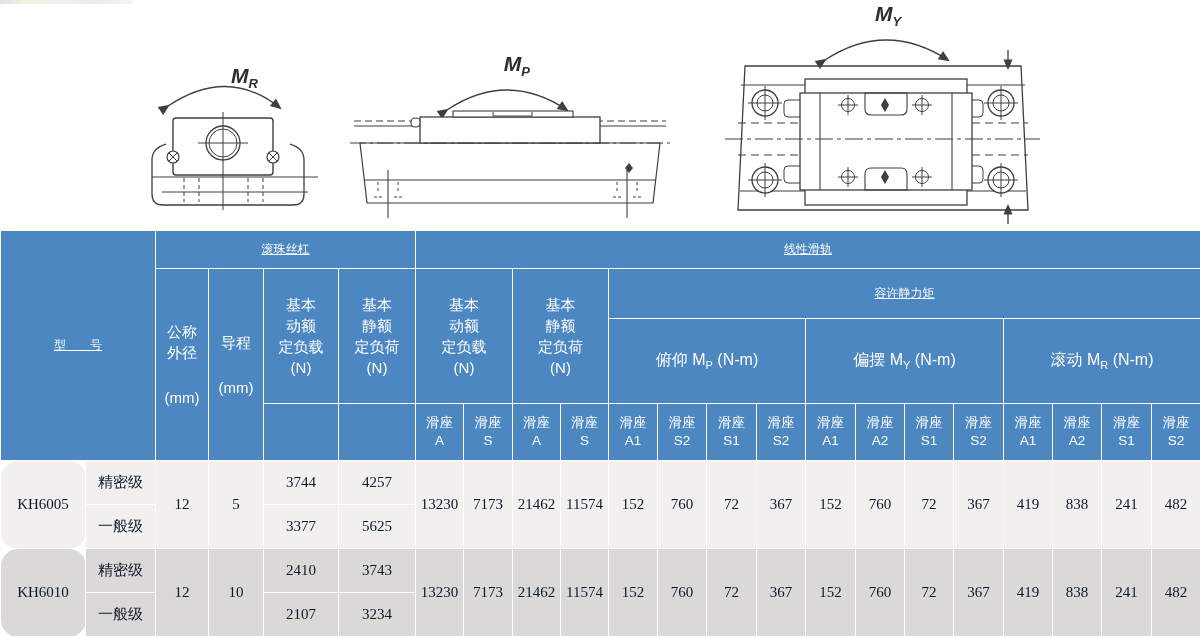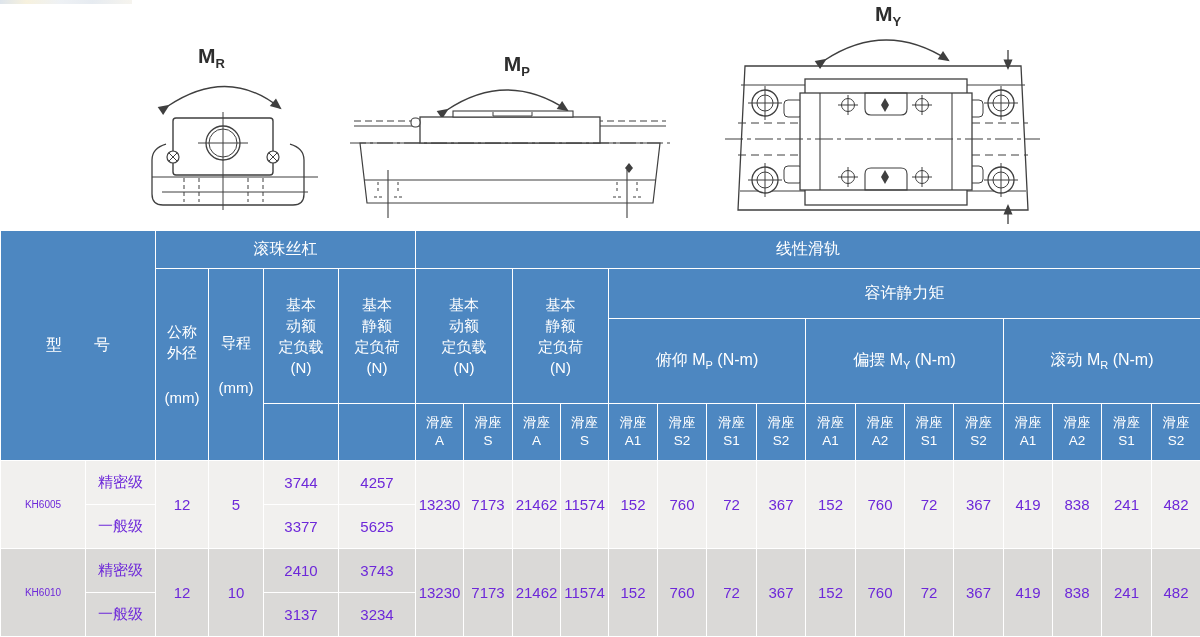--- a/index.html
+++ b/index.html
@@ -4,53 +4,53 @@
 <style>
   html,body{margin:0;padding:0;background:#ffffff;}
   body{width:1200px;height:637px;position:relative;overflow:hidden;
        font-family:"Liberation Sans","DejaVu Sans",sans-serif;}
 
   
   .diagram-strip{position:absolute;left:0;top:0;width:1200px;height:230px;}
   .diagram{position:absolute;}
   .diagram svg{position:absolute;left:0;top:0;overflow:visible;}
   .moment-label{position:absolute;color:#2e2e2e;font-size:21px;font-weight:bold;
-                font-family:"Liberation Sans",sans-serif;letter-spacing:0;}
+                font-family:"Liberation Sans",sans-serif;letter-spacing:0;font-style:italic;}
   .moment-label sub{font-size:13px;font-weight:bold;}
 
   .corner-artifact{position:absolute;left:0;top:0;width:132px;height:4px;opacity:.35;
      background:linear-gradient(90deg,#9fb3c8,#e8d8a0 20%,#cfd8e2 45%,#b8c6d6 70%,#e6e0cf 100%);}
 
   
   table.spec{position:absolute;left:0;top:230px;width:1200px;border-collapse:collapse;
              table-layout:fixed;}
   table.spec th,table.spec td{padding:0;margin:0;vertical-align:middle;text-align:center;
              font-weight:normal;overflow:hidden;}
   th.h{background:#4d87c1;color:#ffffff;border:1px solid rgba(255,255,255,.62);
        font-size:15px;line-height:1.4;white-space:pre-line;}
-  th.h-big{font-size:16px;}
+  th.h-big{font-size:12px;text-decoration:underline;}
   th.h-carriage{font-size:13.5px;line-height:1.3;}
   th.h-moment{font-size:16px;white-space:nowrap;}
   th.h sub{font-size:11px;}
   .unitcell{display:flex;flex-direction:column;align-items:center;justify-content:center;gap:24px;}
   .unitcell .u-label{white-space:pre-line;line-height:1.4;}
-  td.d{font-size:15px;color:#6d28d9;border:1px solid #ffffff;white-space:nowrap;}
-  td.d-model{font-size:10px;}
+  td.d{font-size:15px;color:#0f172a;border:1px solid #ffffff;white-space:nowrap;font-family:Liberation Serif, serif;}
+  td.d-model{font-size:15px;border-radius:17px;}
   tr.g1 td{background:#f1f0ee;}
   tr.g2 td{background:#dad9d7;}
 </style>
 </head>
 <body>
 
 <div class="corner-artifact"></div>
 
 <div class="diagram-strip">
 
   <div class="diagram" style="left:140px;top:40px;width:190px;height:190px">
-    <div class="moment-label" style="left:58px;top:4px;width:60px;text-align:left"><span>M</span><sub>R</sub></div>
+    <div class="moment-label" style="left:58px;top:24px;width:60px;text-align:right"><span>M</span><sub>R</sub></div>
     <svg width="190" height="190" viewBox="0 0 190 190">
       <defs>
         <marker id="ah1" markerWidth="9" markerHeight="8" refX="7" refY="4" orient="auto">
           <path d="M0.5,0.5 L8.5,4 L0.5,7.5 Z" fill="#3f3f3f"></path>
         </marker>
       </defs>
       <path d="M28,66 Q88,26 140,68" fill="none" stroke="#3f3f3f" stroke-width="1.4" marker-start="url(#ah1)" marker-end="url(#ah1)"></path>
 
       <path d="M26,104 q-14,4 -14,16 v34 q0,11 11,11 h130 q11,0 11,-11 v-34 q0,-12 -14,-16" fill="none" stroke="#3f3f3f" stroke-width="1.3"></path>
       <line x1="12" y1="137" x2="178" y2="137" stroke="#3f3f3f" stroke-width="1.1"></line>
@@ -320,17 +320,17 @@
     <td class="d" rowspan="2">760</td>
     <td class="d" rowspan="2">72</td>
     <td class="d" rowspan="2">367</td>
     <td class="d" rowspan="2">419</td>
     <td class="d" rowspan="2">838</td>
     <td class="d" rowspan="2">241</td>
     <td class="d" rowspan="2">482</td>
   </tr>
   <tr class="g2" style="height:44px">
     <td class="d">一般级</td>
-    <td class="d">3137</td>
+    <td class="d">2107</td>
     <td class="d">3234</td>
   </tr>
 </tbody>
   </table>
 
 </body></html>

